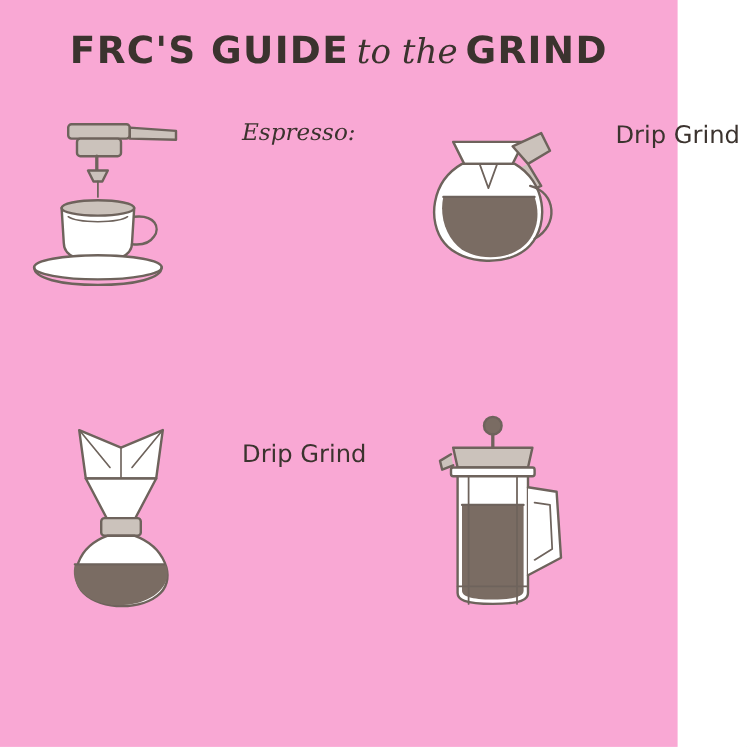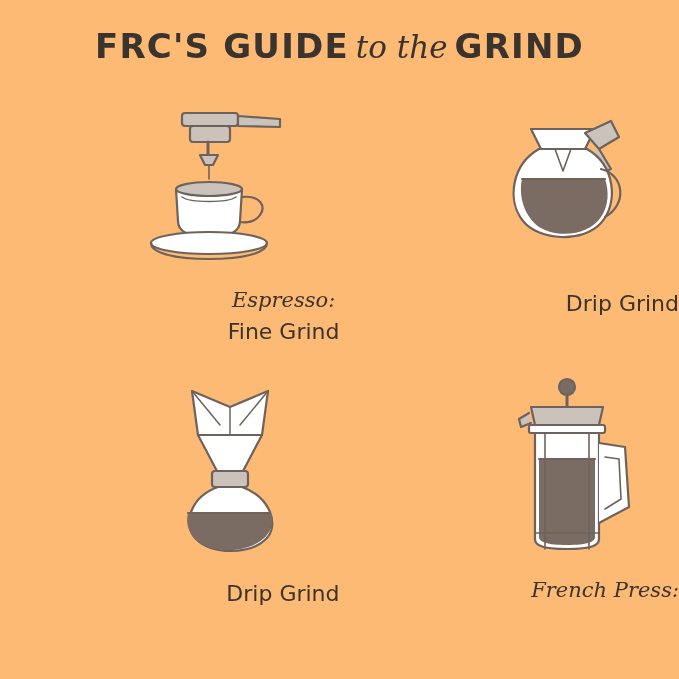--- a/index.html
+++ b/index.html
@@ -9,23 +9,23 @@
   }
   body {
     width: 679px;
     height: 679px;
     font-family: "Liberation Sans", sans-serif;
     color: #3b332e;
     overflow: hidden;
   }
   .page {
     position: relative;
-    width: 679px;
+    width: 616px;
     height: 679px;
-    background: #fdba74;
+    background: #f9a8d4;
     box-sizing: border-box;
   }
 
   
   .title {
     text-align: center;
     padding-top: 26px;
     font-family: "DejaVu Sans", sans-serif;
     white-space: nowrap;
   }
@@ -54,22 +54,22 @@
     top: 85px;
     left: 0;
     width: 679px;
     height: 580px;
     display: grid;
     grid-template-columns: 1fr 1fr;
     grid-template-rows: 1fr 1fr;
   }
   .cell {
     display: flex;
-    flex-direction: column;
-    align-items: flex-end;
+    flex-direction: row;
+    align-items: flex-start;
     justify-content: flex-start;
     padding-top: 8px;
     box-sizing: border-box;
   }
   .art {
     height: 180px;
     display: flex;
     align-items: flex-end;
     justify-content: center;
   }
@@ -129,21 +129,20 @@
 
             <path d="M122 104 C141 102 146 114 140 122 C136 128 128 130 120 129" fill="none"></path>
 
             <ellipse cx="89" cy="150" rx="58" ry="11" fill="#ffffff"></ellipse>
             <path d="M31 150 C31 160 55 166 89 166 C123 166 147 160 147 150"></path>
           </g>
         </svg>
       </div>
       <div class="caption">
         <span class="method">Espresso:</span>
-        <span class="grindtype">Fine Grind</span>
       </div>
     </div>
 
     <div class="cell">
       <div class="art">
         <svg width="220" height="180" viewBox="0 0 220 180">
           <g fill="none" stroke="#6e635c" stroke-width="2.2" stroke-linejoin="round" stroke-linecap="round">
 
             <path d="M72 36 L136 36 L126 56 L82 56 Z" fill="#ffffff"></path>
 
@@ -216,18 +215,17 @@
             <path d="M130 60 L130 176" stroke-width="1.6"></path>
 
             <path d="M76 160 L140 160" stroke-width="1.6"></path>
 
             <path d="M140 70 L166 74 L170 134 L140 150" fill="#ffffff"></path>
             <path d="M146 84 L160 86 L162 126 L146 136" stroke-width="1.6"></path>
           </g>
         </svg>
       </div>
       <div class="caption">
-        <span class="method">French Press:</span>
       </div>
     </div>
 
   </div>
 </div>
 
 </body></html>

